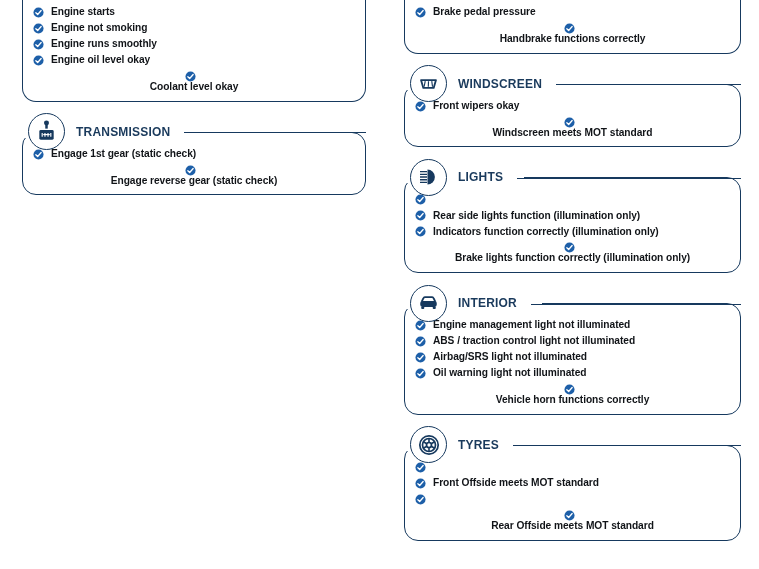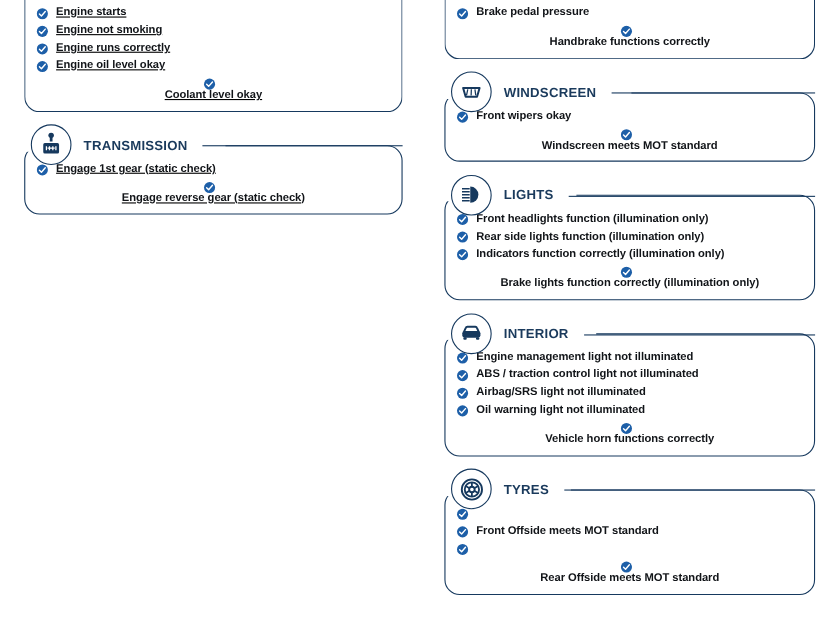--- a/index.html
+++ b/index.html
@@ -20,21 +20,21 @@
     position: absolute;
     inset: 0;
     background: #ffffff;
   }
 
   
   .col {
     position: absolute;
     top: 0;
   }
-  .col-left  { left: 22px;  width: 344px; text-decoration: underline; }
+  .col-left  { left: 22px;  width: 344px; }
   .col-right { left: 404px; width: 337px; }
 
   
   .card {
     position: relative;
     margin-bottom: 10px;
   }
 
   
   .panel {
@@ -160,21 +160,21 @@
                 <circle cx="12" cy="12" r="11" fill="#1d5fa8"></circle>
                 <path d="M6.2 12.4 L10.2 16.4 L17.8 7.6" fill="none" stroke="#ffffff" stroke-width="2.8" stroke-linecap="round" stroke-linejoin="round"></path>
               </svg>
               <span class="itxt">Engine not smoking</span>
             </li>
             <li>
               <svg class="tick" viewBox="0 0 24 24">
                 <circle cx="12" cy="12" r="11" fill="#1d5fa8"></circle>
                 <path d="M6.2 12.4 L10.2 16.4 L17.8 7.6" fill="none" stroke="#ffffff" stroke-width="2.8" stroke-linecap="round" stroke-linejoin="round"></path>
               </svg>
-              <span class="itxt">Engine runs correctly</span>
+              <span class="itxt">Engine runs smoothly</span>
             </li>
             <li>
               <svg class="tick" viewBox="0 0 24 24">
                 <circle cx="12" cy="12" r="11" fill="#1d5fa8"></circle>
                 <path d="M6.2 12.4 L10.2 16.4 L17.8 7.6" fill="none" stroke="#ffffff" stroke-width="2.8" stroke-linecap="round" stroke-linejoin="round"></path>
               </svg>
               <span class="itxt">Engine oil level okay</span>
             </li>
             <li>
               <svg class="tick" viewBox="0 0 24 24">
@@ -285,21 +285,20 @@
           <div class="sect-title">LIGHTS</div>
           <div class="hdr-rule"></div>
         </div>
         <div class="panel">
           <ul class="items">
             <li>
               <svg class="tick" viewBox="0 0 24 24">
                 <circle cx="12" cy="12" r="11" fill="#1d5fa8"></circle>
                 <path d="M6.2 12.4 L10.2 16.4 L17.8 7.6" fill="none" stroke="#ffffff" stroke-width="2.8" stroke-linecap="round" stroke-linejoin="round"></path>
               </svg>
-              <span class="itxt">Front headlights function (illumination only)</span>
             </li>
             <li>
               <svg class="tick" viewBox="0 0 24 24">
                 <circle cx="12" cy="12" r="11" fill="#1d5fa8"></circle>
                 <path d="M6.2 12.4 L10.2 16.4 L17.8 7.6" fill="none" stroke="#ffffff" stroke-width="2.8" stroke-linecap="round" stroke-linejoin="round"></path>
               </svg>
               <span class="itxt">Rear side lights function (illumination only)</span>
             </li>
             <li>
               <svg class="tick" viewBox="0 0 24 24">

